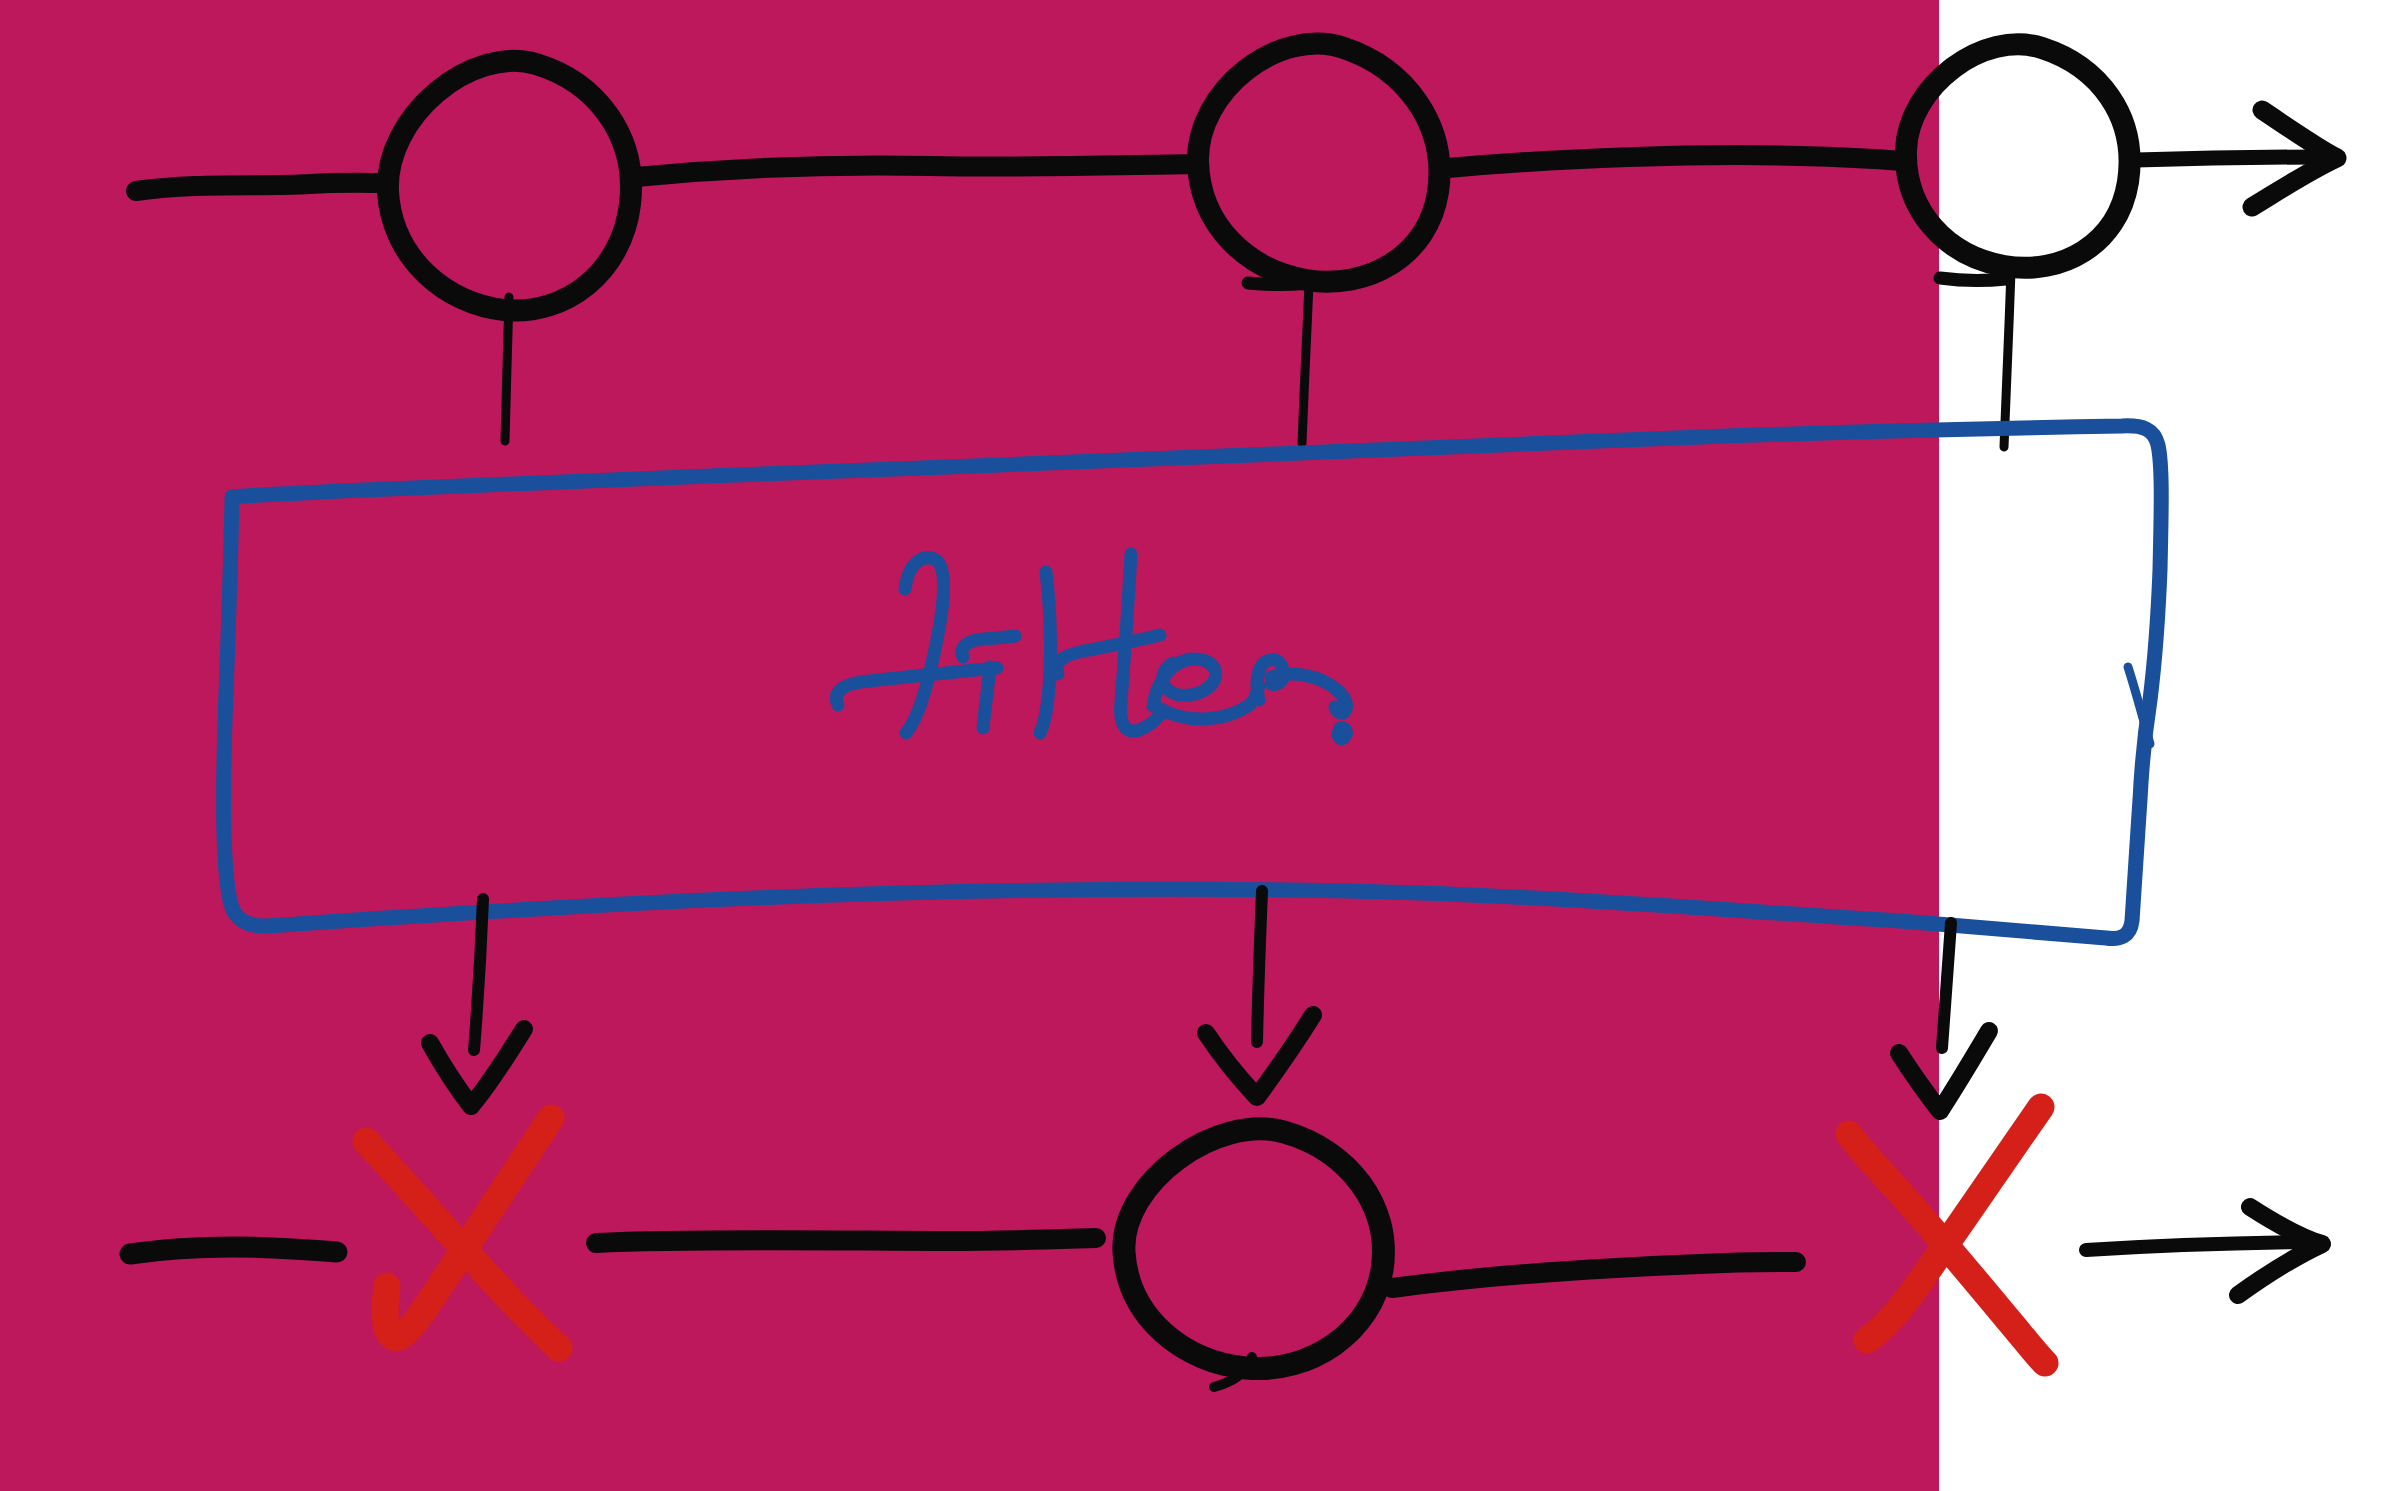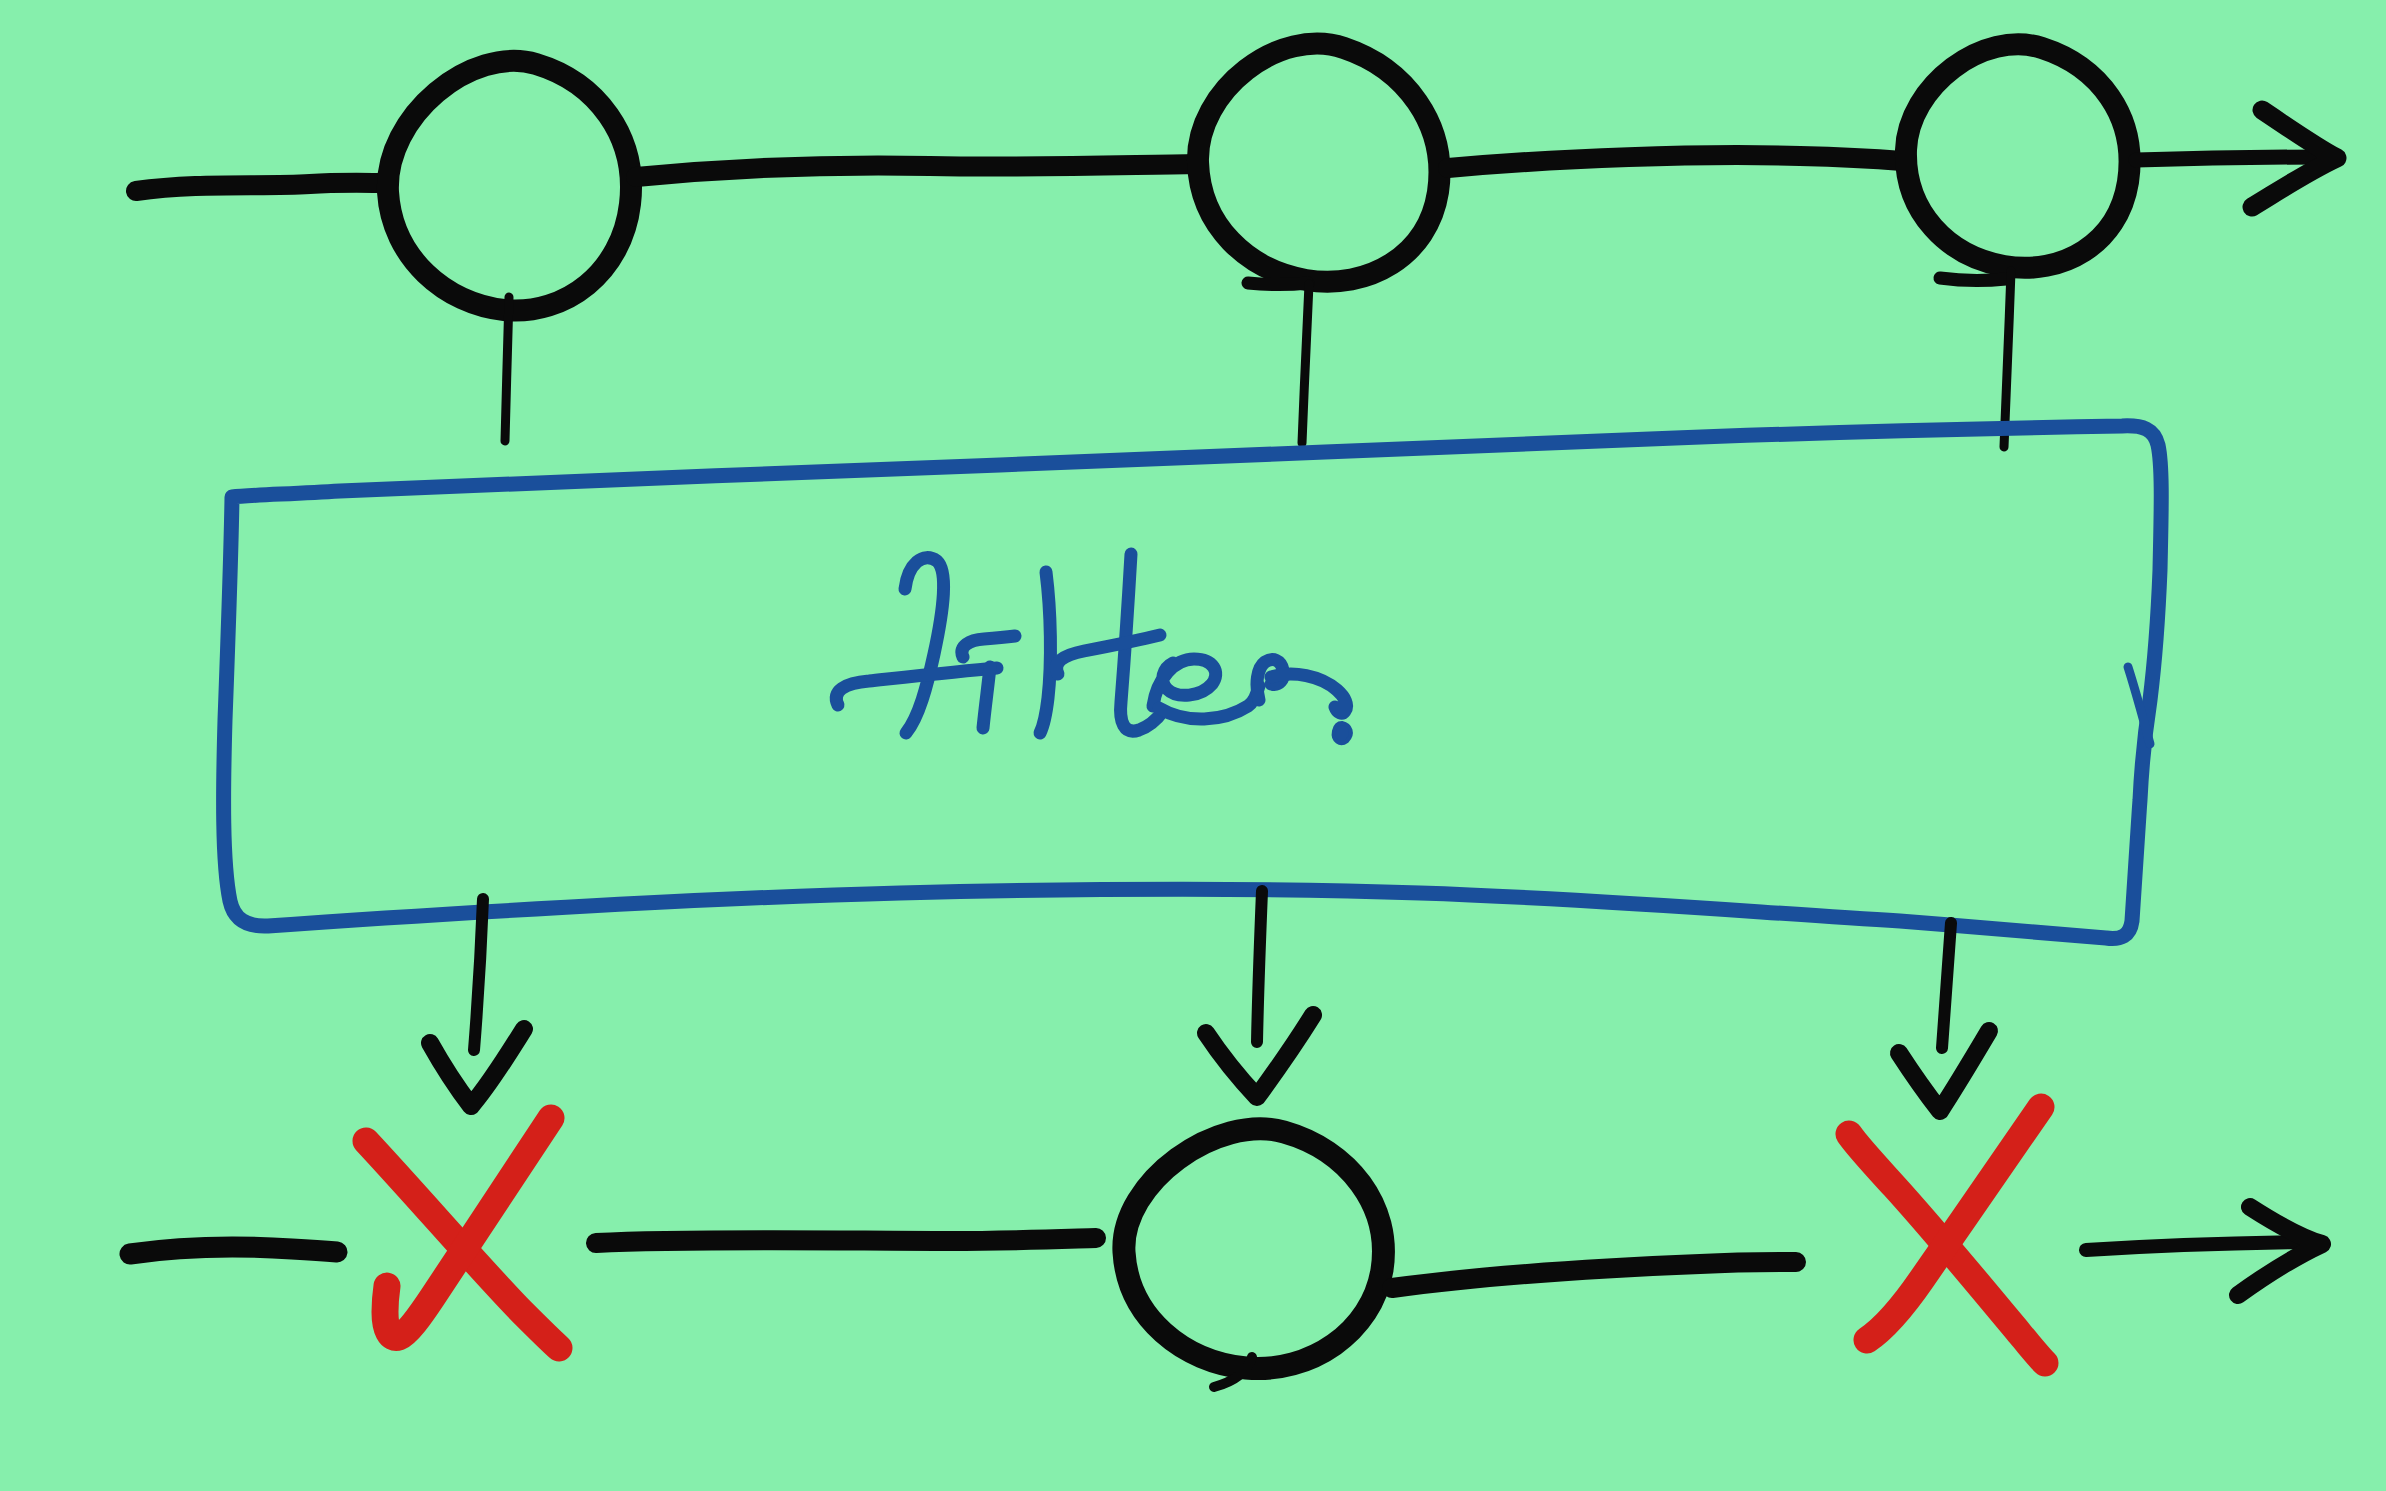--- a/index.html
+++ b/index.html
@@ -1,18 +1,18 @@
 <!DOCTYPE html>
 <html><head>
 <meta charset="utf-8">
 <style>
   html, body { margin: 0; padding: 0; background: #ffffff; }
   .sheet {
-    width: 2386px; height: 1491px; position: relative;
-    background: #86efac;
+    width: 1939px; height: 1491px; position: relative;
+    background: #be185d;
     font-family: "Liberation Sans", sans-serif;
   }
   svg { display: block; }
   svg path { fill: none; stroke-linecap: round; stroke-linejoin: round; }
   svg path.fill-dot { fill: #1a4f9b; stroke: #1a4f9b; }
   .hidden-label {
     fill: transparent;
     font-family: "DejaVu Serif", serif;
     font-style: italic;
     font-size: 230px;

